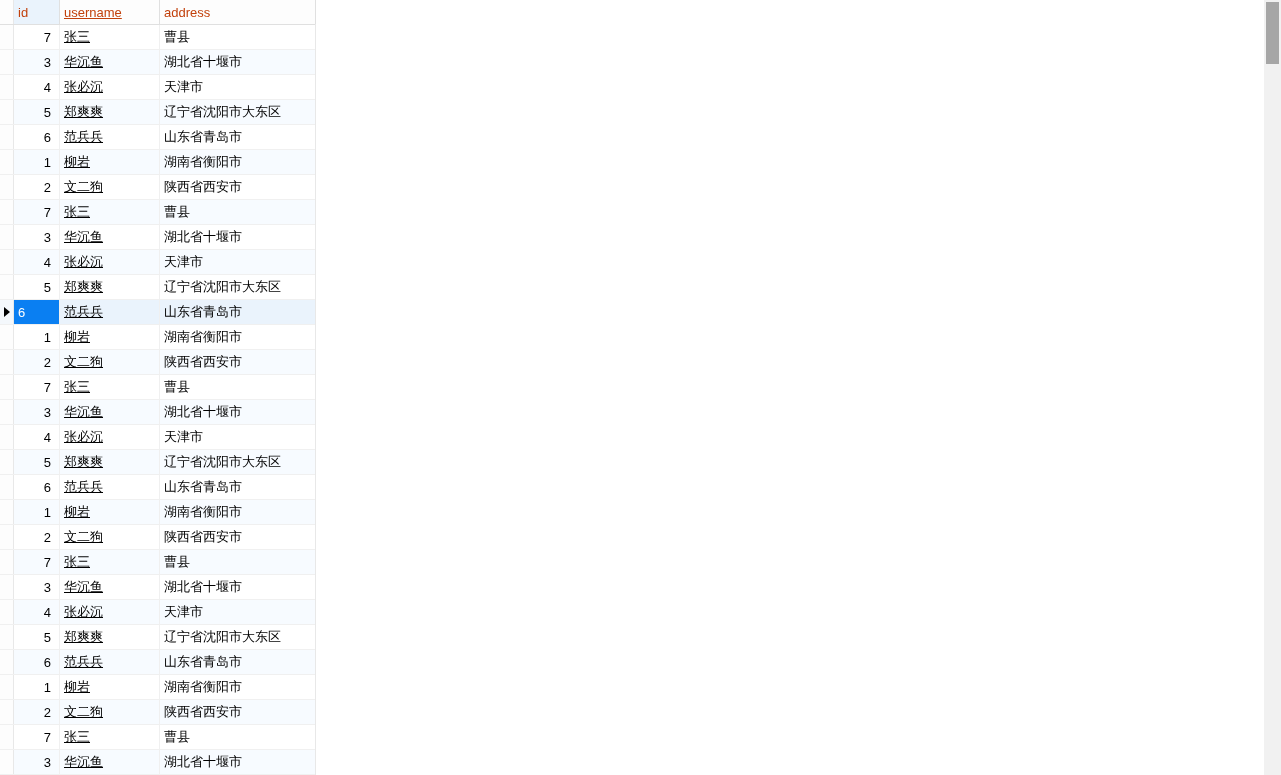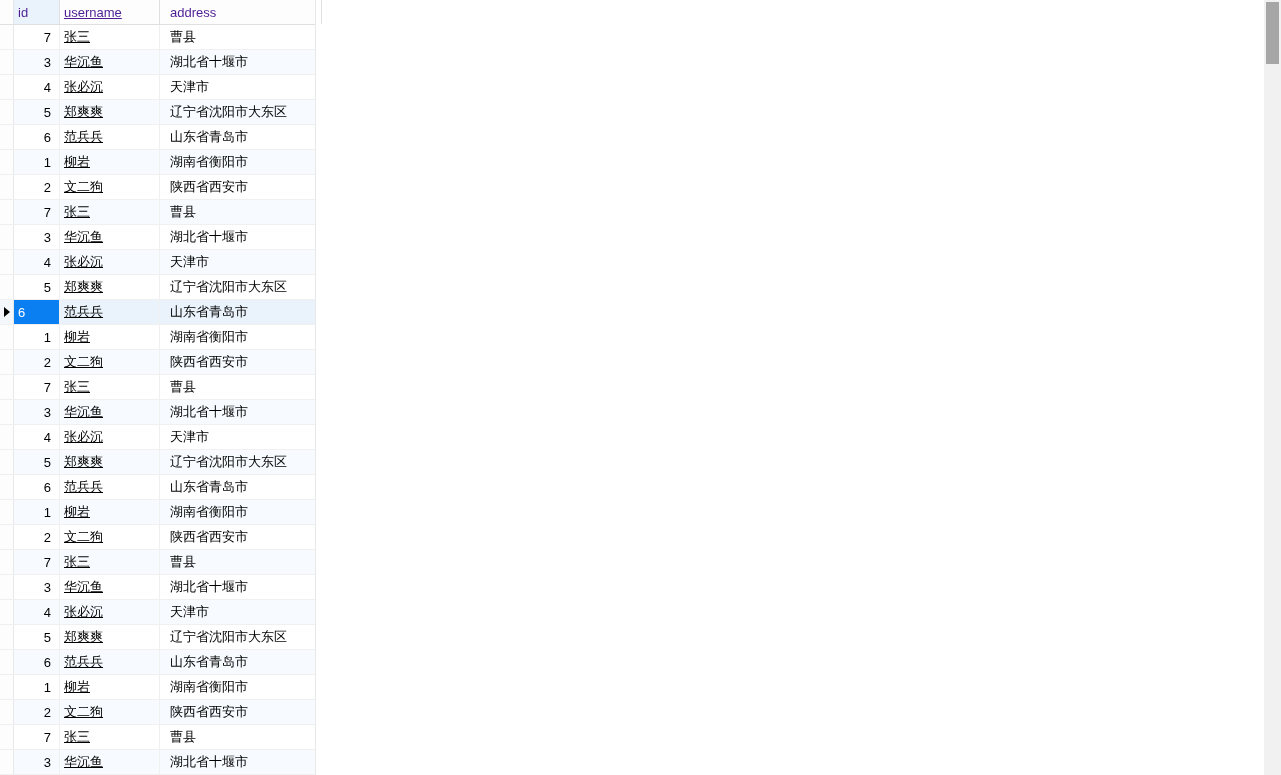--- a/index.html
+++ b/index.html
@@ -48,26 +48,26 @@
       height: 100%;
       display: flex;
       align-items: center;
       padding: 0 4px;
       border-right: 1px solid #f0f0f0;
       white-space: nowrap;
       overflow: hidden;
     }
     .header-row .cell {
       border-right: 1px solid #e0e0e0;
-      color: #4c1d95;
+      color: #c2410c;
     }
     .col-id       { width: 46px; flex: 0 0 46px; justify-content: flex-end; padding-right: 8px; }
     .header-row .col-id { justify-content: flex-start; padding-left: 4px; background: #eaf3fc; }
     .col-username { width: 100px; flex: 0 0 100px; text-decoration: underline; }
-    .col-address  { width: 156px; flex: 0 0 156px; border-right: none; margin-left: 6px; }
+    .col-address  { width: 156px; flex: 0 0 156px; border-right: none; }
     .row-selected .cell.col-id.id-selected {
       background: #0a7ff2;
       color: #fff;
       justify-content: flex-start;
       padding-left: 4px;
       padding-right: 4px;
     }
     .vscroll {
       position: absolute;
       top: 0;

